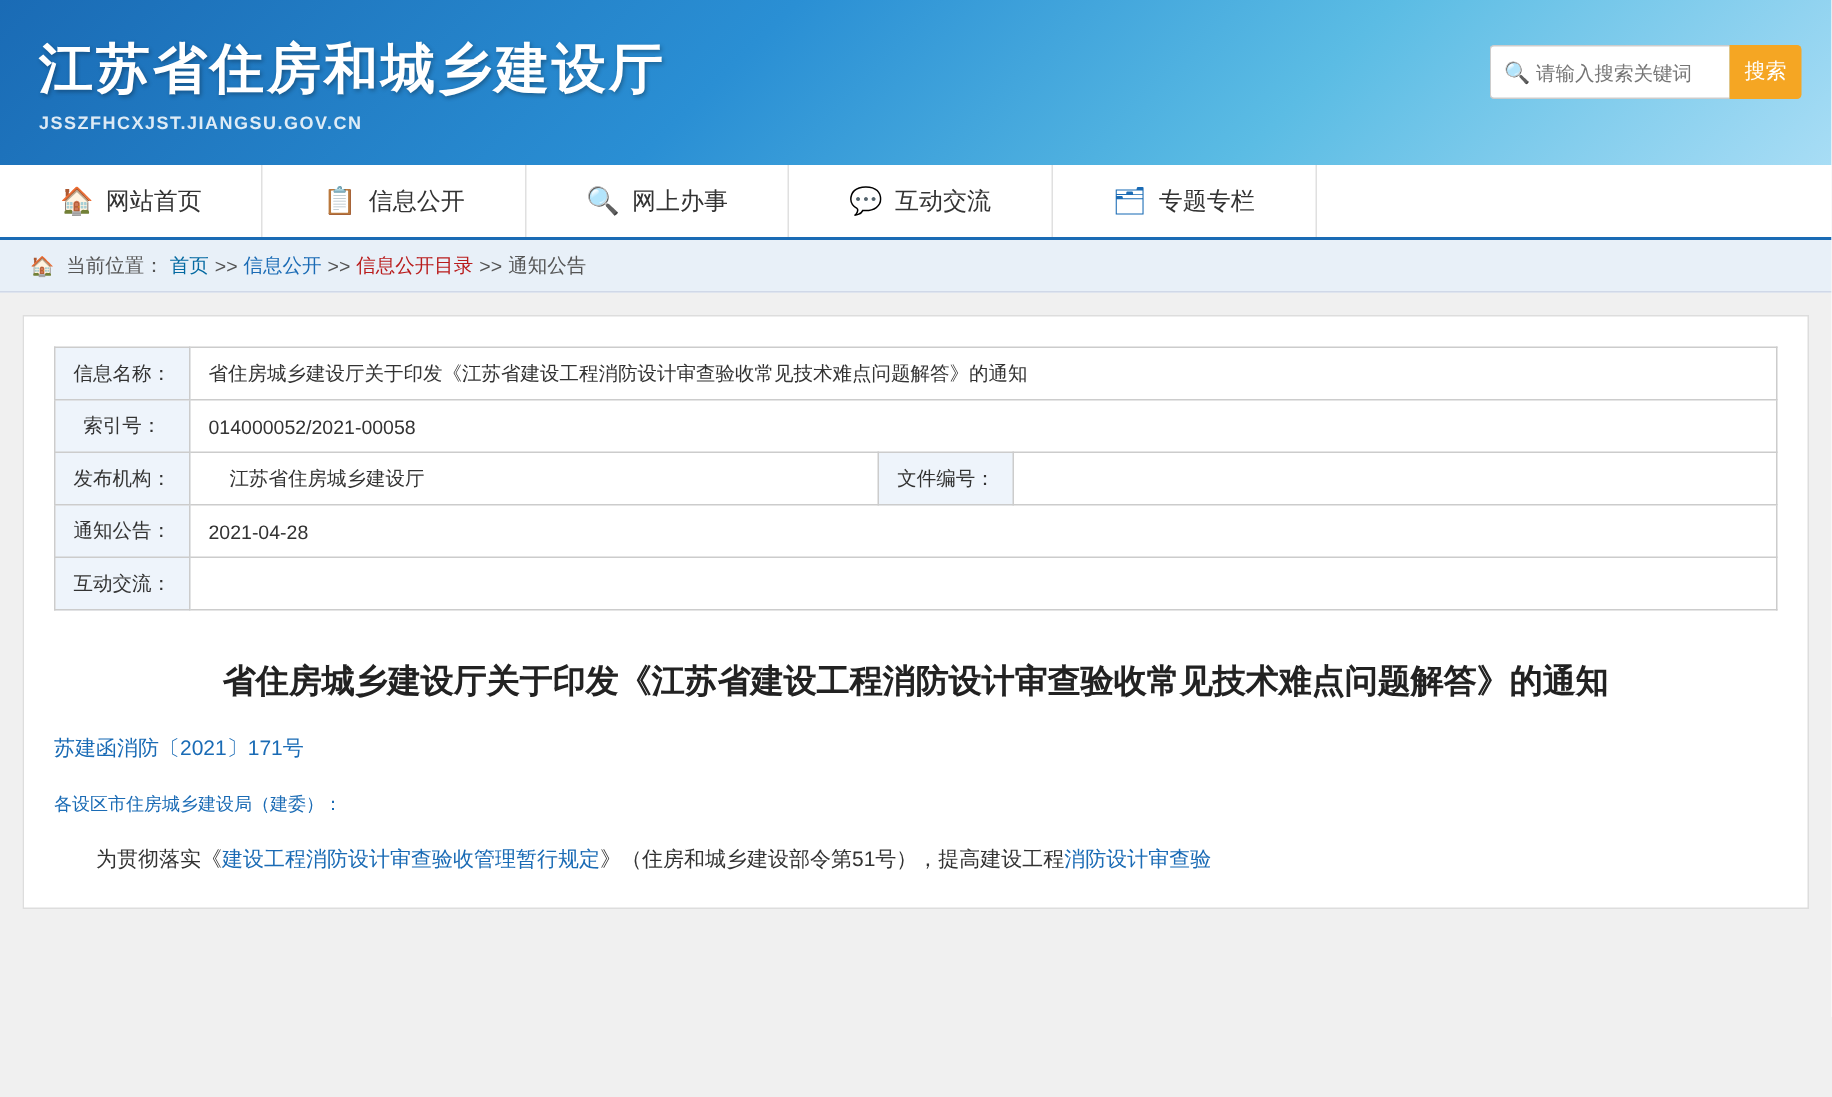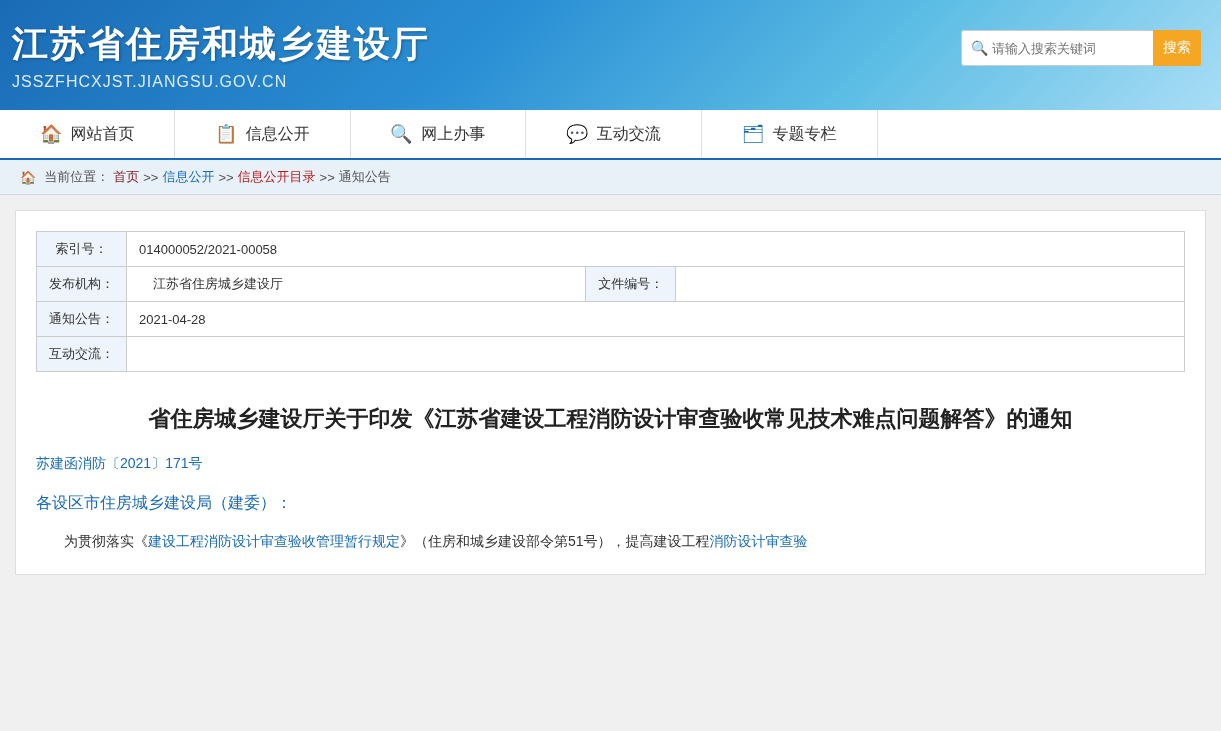--- a/index.html
+++ b/index.html
@@ -5,49 +5,50 @@
     * { margin: 0; padding: 0; box-sizing: border-box; }
     body { font-family: "Microsoft YaHei", "SimHei", sans-serif; font-size: 14px; background: #f0f0f0; width: 1221px; }
 
     
     .header {
       background: linear-gradient(135deg, #1a6bb5 0%, #2a8fd4 40%, #5bbce4 70%, #a8ddf5 100%);
       height: 110px;
       position: relative;
       display: flex;
       align-items: center;
-      padding: 0 12px;
+      padding: 0 26px;
       overflow: hidden;
     }
     .header-title-area {
       flex: 1;
     }
     .header-title {
       color: white;
       font-size: 36px;
       font-weight: bold;
       text-shadow: 1px 1px 3px rgba(0,0,0,0.3);
       letter-spacing: 2px;
     }
     .header-subtitle {
       color: rgba(255,255,255,0.85);
-      font-size: 16px;
+      font-size: 12px;
       margin-top: 4px;
       letter-spacing: 1px;
+      font-weight: bold;
     }
     .header-search {
       display: flex;
       align-items: center;
       gap: 0;
       position: absolute;
       right: 20px;
       top: 30px;
     }
     .search-input {
-      width: 192px;
+      width: 160px;
       height: 36px;
       border: 1px solid #ccc;
       border-right: none;
       padding: 0 10px;
       font-size: 13px;
       border-radius: 3px 0 0 3px;
       background: white;
       color: #999;
     }
     .search-button {
@@ -144,21 +145,21 @@
       line-height: 1.5;
       margin-bottom: 20px;
     }
     .article-doc-no {
       color: #1a6bb5;
       font-size: 14px;
       margin-bottom: 20px;
     }
     .article-recipient {
       color: #1a6bb5;
-      font-size: 16px;
+      font-size: 12px;
       margin-bottom: 15px;
     }
     .article-body {
       font-size: 14px;
       color: #333;
       line-height: 1.8;
       text-indent: 2em;
     }
     .article-body .highlight {
       color: #1a6bb5;
@@ -198,33 +199,37 @@
   </a>
   <a class="nav-item">
     <span class="nav-icon">🗂</span>
     <span>专题专栏</span>
   </a>
 </nav>
 
 <div class="breadcrumb">
   <span class="breadcrumb-home-icon">🏠</span>
   <span>当前位置：</span>
-  <a style="color:#7f1d1d;text-decoration:none;">首页</a>
+  <a style="color:#0369a1;text-decoration:none;">首页</a>
   <span>&gt;&gt;</span>
   <a style="color:#1a6bb5;text-decoration:none;">信息公开</a>
   <span>&gt;&gt;</span>
   <a style="color:#b91c1c;text-decoration:none;">信息公开目录</a>
   <span>&gt;&gt;</span>
   <span>通知公告</span>
 </div>
 
 <div class="main">
 
   <table class="info-table">
     <tbody>
+        <tr>
+      <td class="label-cell">信息名称：</td>
+      <td class="value-cell" colspan="3">省住房城乡建设厅关于印发《江苏省建设工程消防设计审查验收常见技术难点问题解答》的通知</td>
+    </tr>
     <tr>
       <td class="label-cell">索引号：</td>
       <td class="value-cell" colspan="3">014000052/2021-00058</td>
     </tr>
     <tr>
       <td class="label-cell">发布机构：</td>
       <td class="value-cell" style="width:40%;padding-left:26px;">江苏省住房城乡建设厅</td>
       <td class="label-cell file-no-label">文件编号：</td>
       <td class="value-cell"></td>
     </tr>

